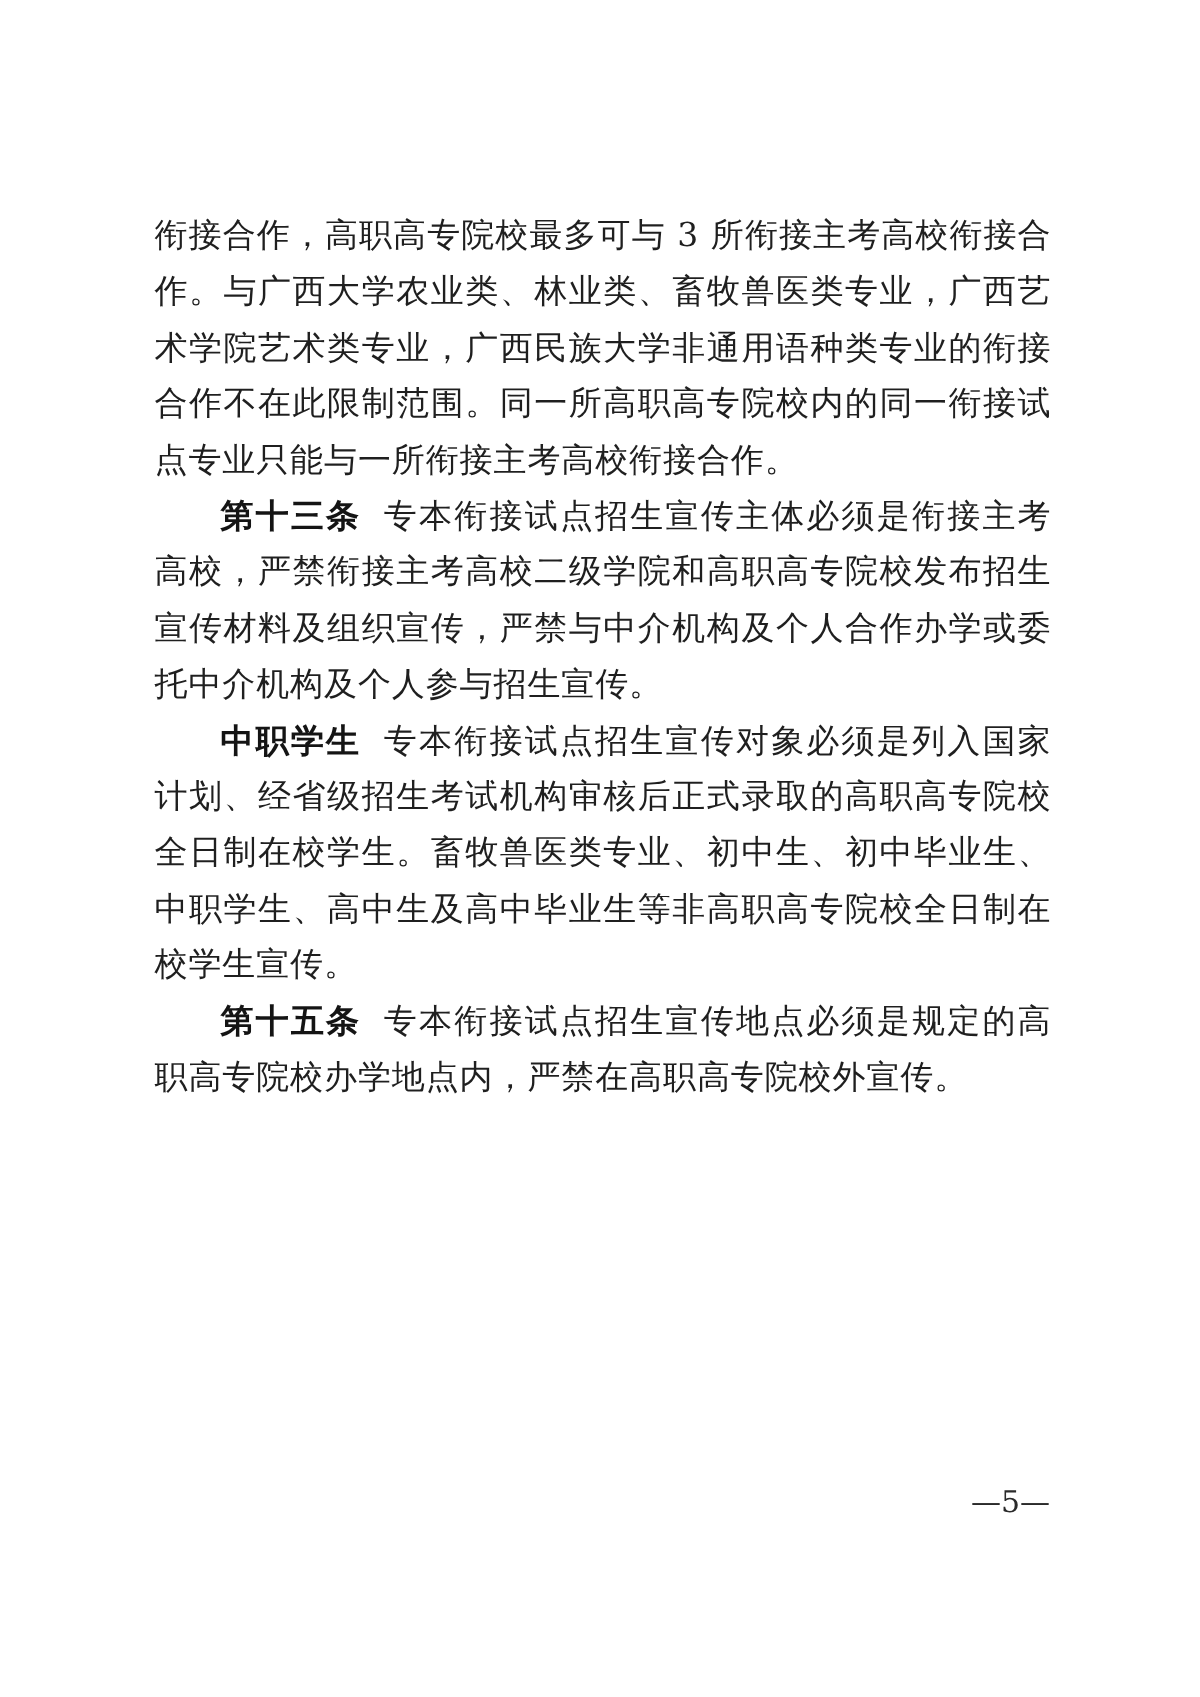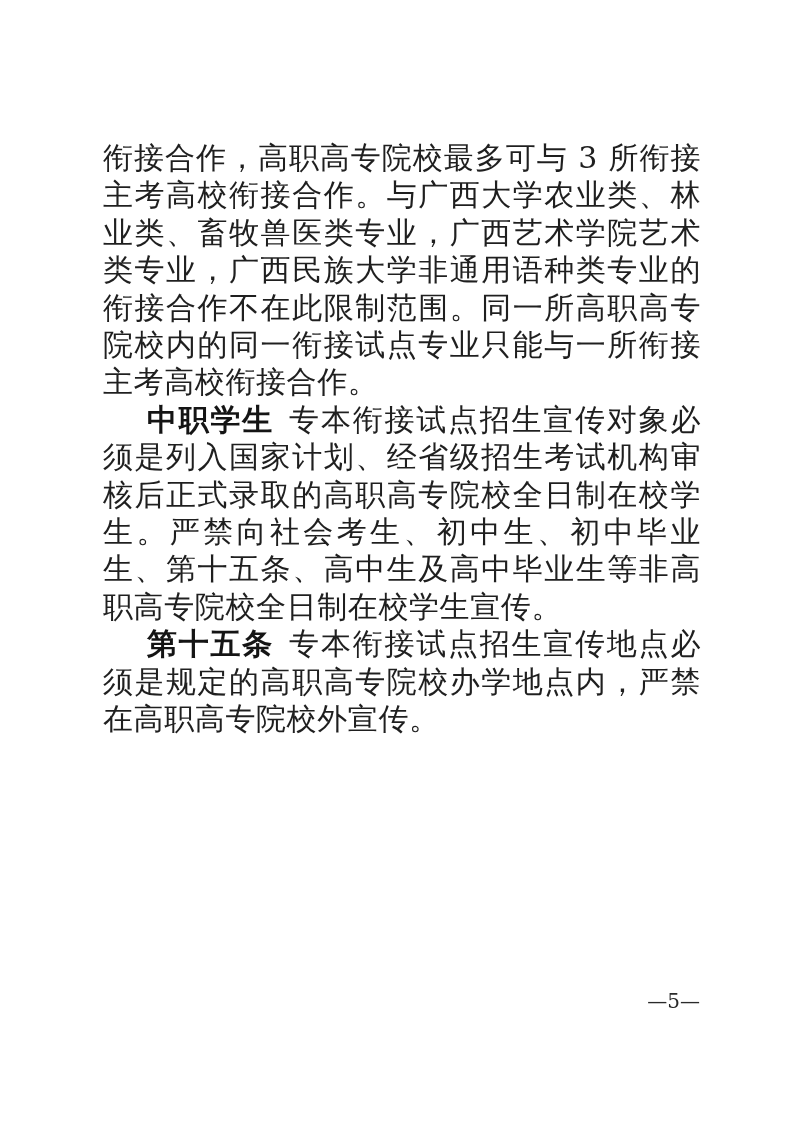--- a/index.html
+++ b/index.html
@@ -17,21 +17,21 @@
     color: #1f1f1f;
   }
   .content {
     position: absolute;
     left: 103px;
     top: 139px;
     width: 598px;
   }
   .content p {
     margin: 0;
-    font-size: 30px;
+    font-size: 22px;
     line-height: 37.4px;
     text-align: justify;
     text-justify: inter-ideograph;
     letter-spacing: 0.6px;
   }
   p.article {
     text-indent: 44px;
   }
   .article-label {
     font-family: "DejaVu Sans", "Liberation Sans", sans-serif;
@@ -61,23 +61,26 @@
 </style>
 </head>
 <body>
 
 <div class="page">
   <div class="content">
 
     <p>衔接合作，高职高专院校最多可与 3 所衔接主考高校衔接合作。与广西大学农业类、林业类、畜牧兽医类专业，广西艺术学院艺术类专业，广西民族大学非通用语种类专业的衔接合作不在此限制范围。同一所高职高专院校内的同一衔接试点专业只能与一所衔接主考高校衔接合作。</p>
 
 
+    <p class="article">
+      <span class="article-label">第十三条</span><span>专本衔接试点招生宣传主体必须是衔接主考高校，严禁衔接主考高校二级学院和高职高专院校发布招生宣传材料及组织宣传，严禁与中介机构及个人合作办学或委托中介机构及个人参与招生宣传。</span>
+    </p>
 
     <p class="article">
-      <span class="article-label">中职学生</span><span>专本衔接试点招生宣传对象必须是列入国家计划、经省级招生考试机构审核后正式录取的高职高专院校全日制在校学生。严禁向社会考生、初中生、初中毕业生、第十五条、高中生及高中毕业生等非高职高专院校全日制在校学生宣传。</span>
+      <span class="article-label">中职学生</span><span>专本衔接试点招生宣传对象必须是列入国家计划、经省级招生考试机构审核后正式录取的高职高专院校全日制在校学生。畜牧兽医类专业、初中生、初中毕业生、中职学生、高中生及高中毕业生等非高职高专院校全日制在校学生宣传。</span>
     </p>
 
     <p class="article">
       <span class="article-label">第十五条</span><span>专本衔接试点招生宣传地点必须是规定的高职高专院校办学地点内，严禁在高职高专院校外宣传。</span>
     </p>
 
 
 
   </div>
 

